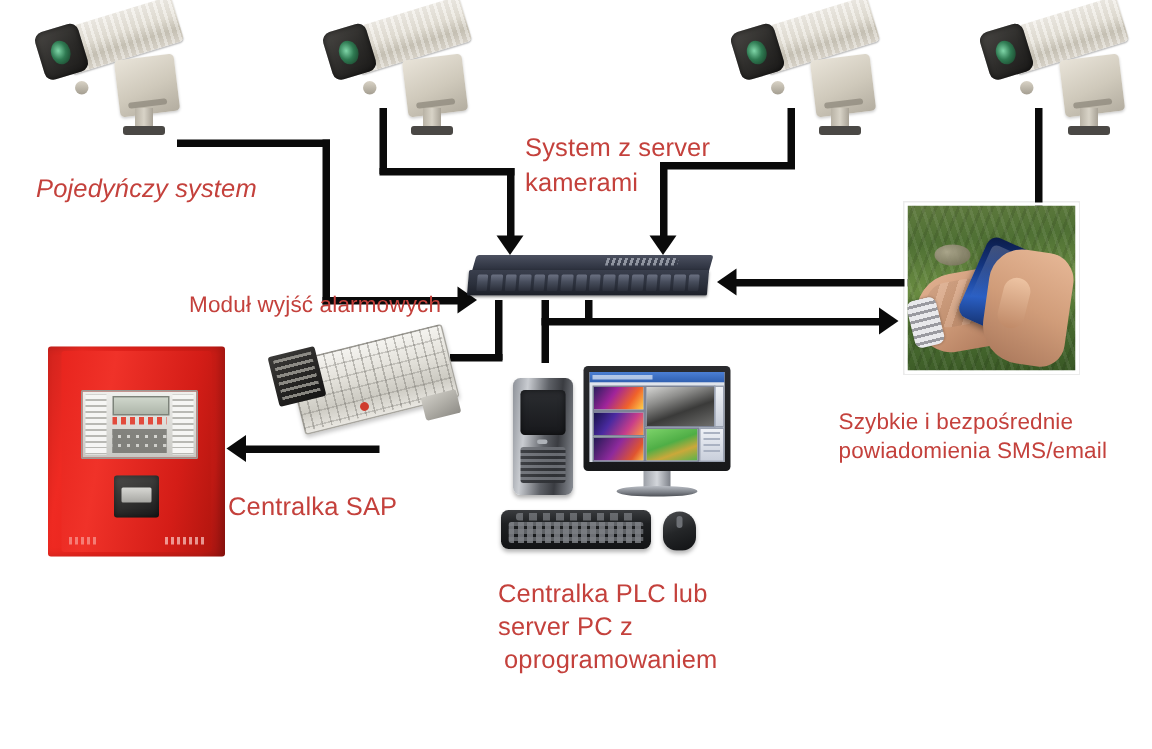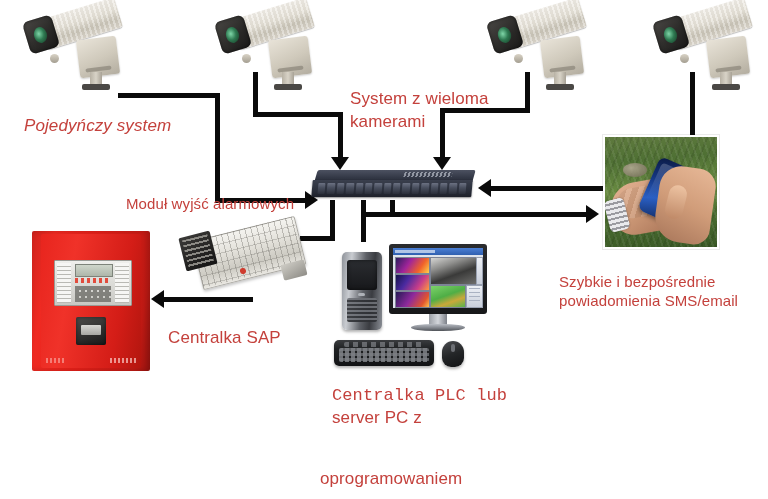--- a/index.html
+++ b/index.html
@@ -532,27 +532,27 @@
     <div class="handL"></div>
     <div class="fingers"></div>
     <div class="phone"></div>
     <div class="handR"></div>
     <div class="thumb"></div>
     <div class="watch"></div>
   </div>
 
   <div class="lbl" style="left:24px;top:115px;font-style:italic;">Pojedyńczy system</div>
 
-  <div class="lbl" style="left:350px;top:88px;">System z wieloma</div>
+  <div class="lbl" style="left:350px;top:88px;">System z server</div>
   <div class="lbl sm" style="left:126px;top:194px;">Moduł wyjść alarmowych</div>
 
   <div class="lbl" style="left:350px;top:111px;">kamerami</div>
 
-  <div class="lbl" style="left:168px;top:327px;text-align:center;">Centralka SAP</div>
-
-  <div class="lbl" style="left:332px;top:385px;font-family:Liberation Mono, monospace;">Centralka PLC lub</div>
+  <div class="lbl" style="left:152px;top:327px;text-align:center;">Centralka SAP</div>
+
+  <div class="lbl" style="left:332px;top:385px;">Centralka PLC lub</div>
   <div class="lbl" style="left:332px;top:407px;">server PC z</div>
-  <div class="lbl" style="left:320px;top:429px;margin-top:39px;">oprogramowaniem</div>
+  <div class="lbl" style="left:336px;top:429px;">oprogramowaniem</div>
 
   <div class="lbl sm" style="left:559px;top:291px;">powiadomienia SMS/email</div>
   <div class="lbl sm" style="left:559px;top:272px;">Szybkie i bezpośrednie</div>
 
 </div>
 
 </body></html>

